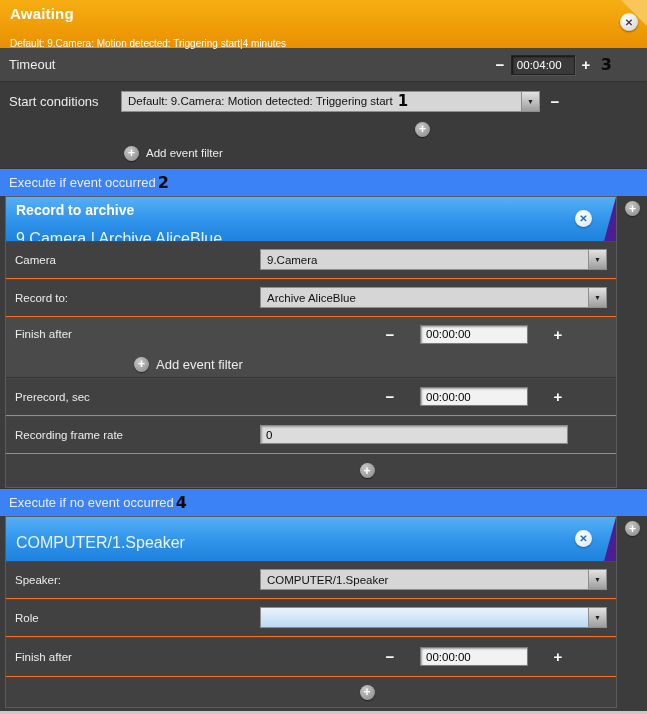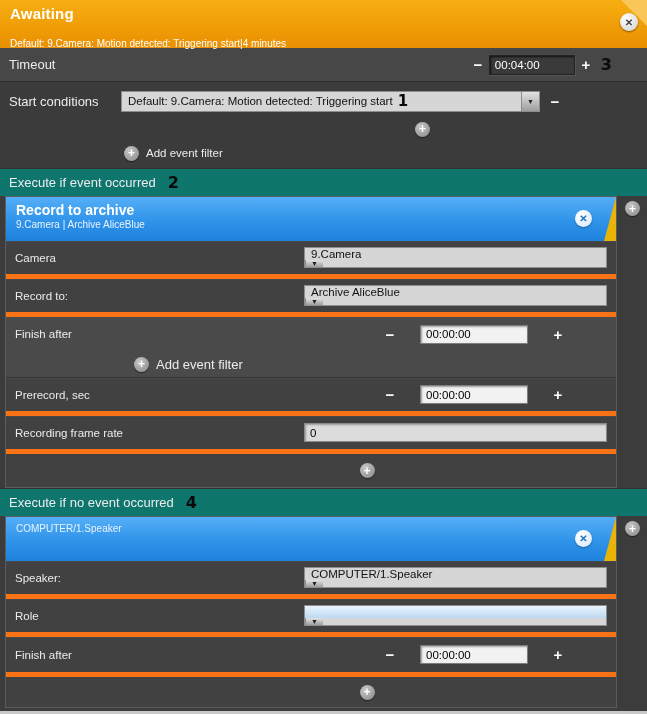--- a/index.html
+++ b/index.html
@@ -42,21 +42,21 @@
   }
   .add-circle {
     width:15px; height:15px; border-radius:50%;
     background:radial-gradient(circle at 35% 30%, #c6c6c6, #878787);
     color:#fff; font-size:12px; font-weight:bold;
     display:flex; align-items:center; justify-content:center; line-height:1;
     box-shadow:0 1px 1px rgba(0,0,0,.5); cursor:pointer; flex-shrink:0;
   }
   
   .time-dark {
-    width:86px; height:20px; background:#3a3a3a; border:1px solid #242424;
+    width:64px; height:20px; background:#3a3a3a; border:1px solid #242424;
     box-shadow:inset 1px 1px 2px rgba(0,0,0,.7), 1px 1px 0 rgba(255,255,255,.07);
     color:#fff; font-size:11.5px; padding:0 5px; margin:0 4px;
     font-family:"Liberation Sans", sans-serif;
   }
   .time-light {
     width:108px; height:19px; background:#f2f2f2; border:1px solid #7d7d7d;
     box-shadow:inset 1px 1px 2px rgba(0,0,0,.35);
     color:#000; font-size:11.5px; padding:0 5px; margin:0 23px;
     font-family:"Liberation Sans", sans-serif;
   }
@@ -86,47 +86,46 @@
   
   .timeout-row { height:34px; background:#474747; border-bottom:1px solid #303030; }
   .timeout-row .annotation { margin:0 26px 0 8px; }
   .sc-row { height:38px; background:#3b3b3b; }
   .sc-row .lbl { width:112px; flex-shrink:0; }
   .sc-dd { width:419px; }
   .sc-row .sign { margin-left:8px; }
   .add-under-row { height:18px; background:#3b3b3b; padding-left:415px; display:flex; align-items:center; }
   .aef-row { height:30px; background:#3b3b3b; padding-left:124px; display:flex; align-items:center; gap:7px; }
   .aef-row .lbl { font-size:11.5px; }
-  .section-row { height:28px; background:#0f766e; display:flex; align-items:center; gap:12px; padding:0 9px; border-top:1px solid #333; }
+  .section-row { height:28px; background:#3b82f6; display:flex; align-items:center; gap:2px; padding:0 9px; border-top:1px solid #333; }
   
   .panel-wrap { position:relative; margin:0 30px 0 5px; }
-  .panel { border:1px solid #5c5c5c; background:#eab308; }
+  .panel { border:1px solid #5c5c5c; background:#4c1d95; }
   .panel-add { position:absolute; top:5px; right:-23px; }
   .blue-hdr {
     position:relative; height:44px; padding:5px 10px;
     background:linear-gradient(180deg,#55aff7 0%,#2f93ea 55%,#1e82dd 100%);
     clip-path:polygon(0 0, 100% 0, calc(100% - 12px) 100%, 0 100%);
   }
   .blue-title { color:#fff; font-size:14px; font-weight:bold; }
-  .blue-sub { color:#e8f3ff; font-size:10px; margin-top:1px; }
+  .blue-sub { color:#e8f3ff; font-size:16px; margin-top:12px; }
   .blue-close {
     position:absolute; top:13px; right:24px; width:17px; height:17px; border-radius:50%;
     background:radial-gradient(circle at 35% 30%, #ffffff, #d4e8fa);
     color:#1d6fc2; font-size:10px; font-weight:bold;
     display:flex; align-items:center; justify-content:center;
     box-shadow:0 1px 2px rgba(0,0,0,.35); cursor:pointer;
   }
   .p-row {
     height:38px; display:flex; align-items:center; padding:0 9px;
-    background:#414141; border-bottom:5px solid #f97316;
+    background:#414141; border-bottom:1px solid #f97316;
     box-shadow:inset 0 1px 0 rgba(255,255,255,.04);
-    gap:44px;
   }
   .p-lbl { width:245px; flex-shrink:0; color:#ececec; font-size:11.5px; }
-  .p-dd { width:372px;flex-direction:column; }
+  .p-dd { width:372px; }
   .stepper { display:flex; align-items:center; margin-left:auto; margin-right:42px; }
   .subblock { background:#4a4a4a; border-bottom:1px solid #353535; }
   .sub-row1 { height:34px; display:flex; align-items:center; padding:0 9px; }
   .sub-row2 { height:26px; display:flex; align-items:center; gap:7px; padding-left:128px; }
   .strip { height:33px; display:flex; align-items:center; justify-content:center; background:#414141; }
   .strip .add-circle { transform:translateX(56px); }
   .v-row { height:38px; }
   .v-finish { height:40px; }
   .v-strip { height:30px; }
 </style>

